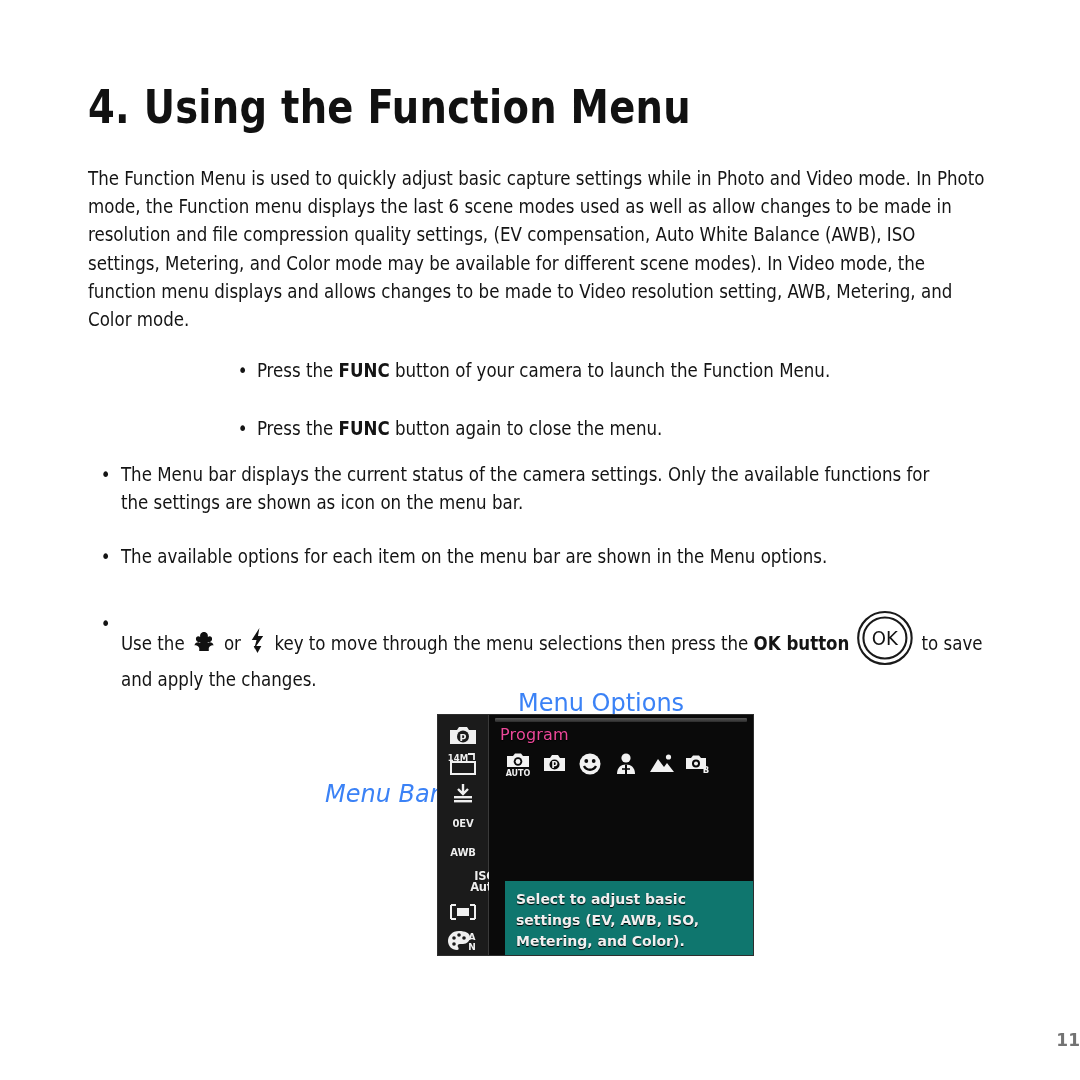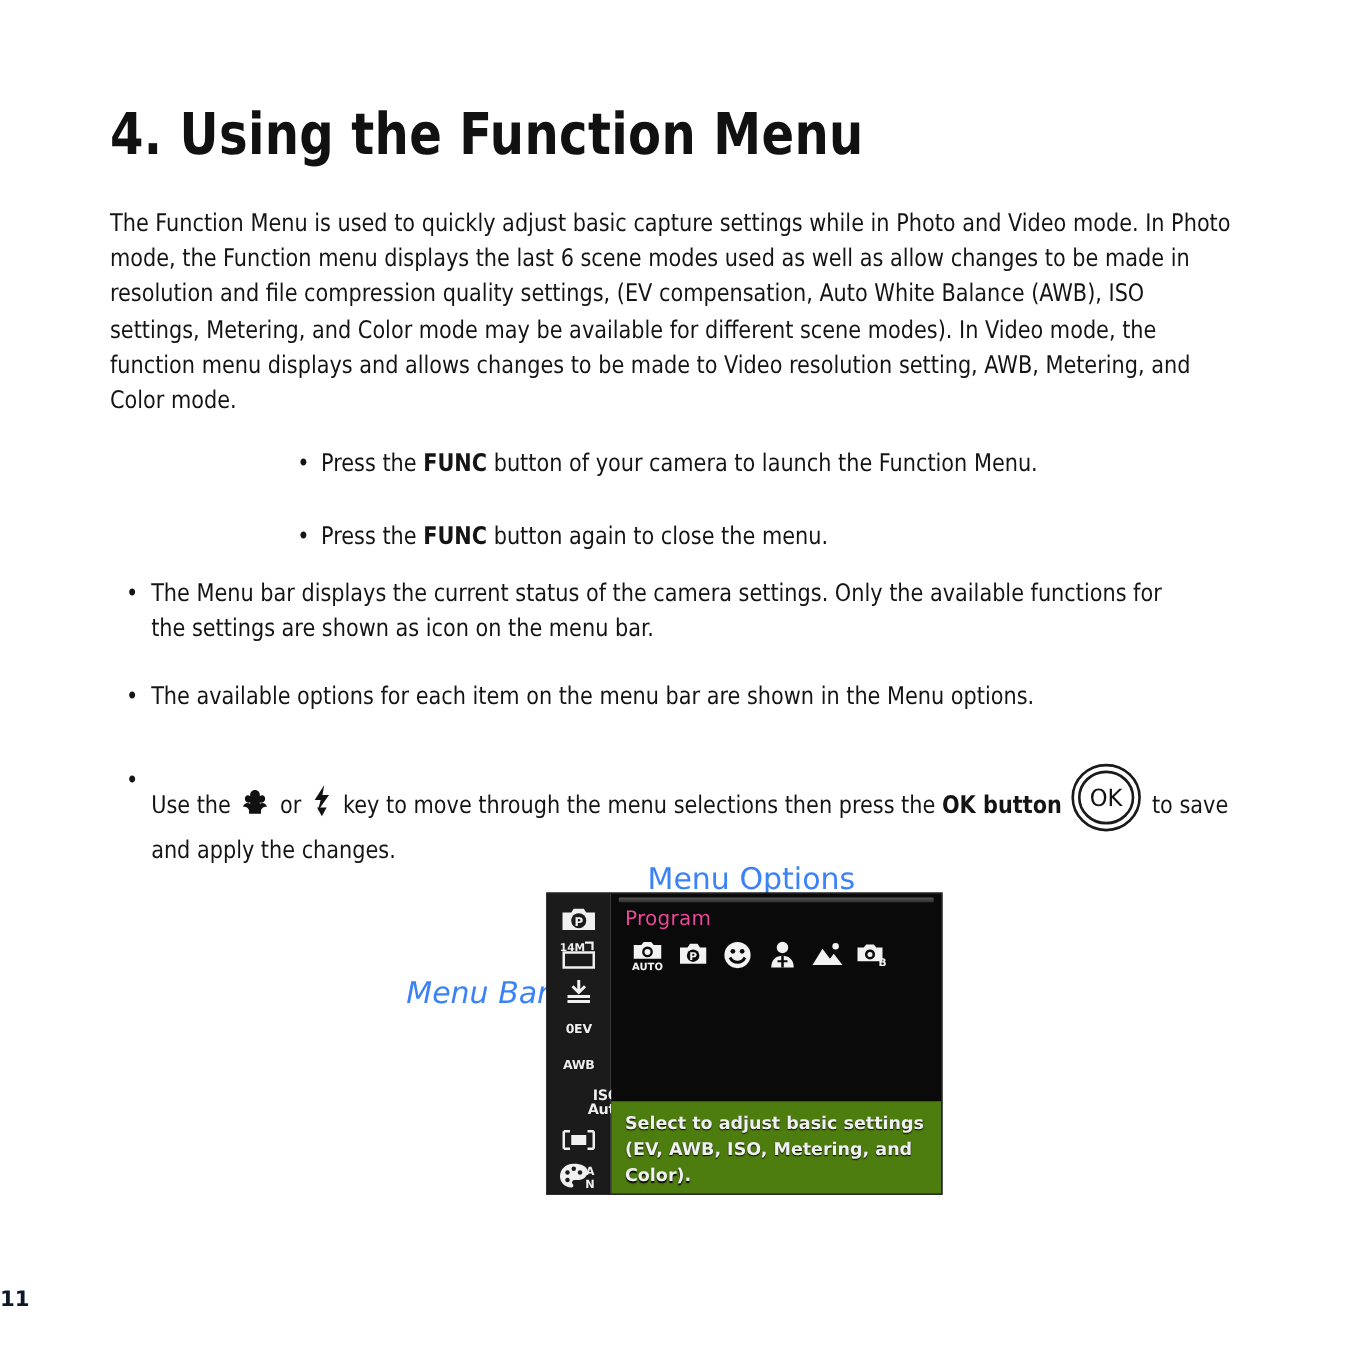--- a/index.html
+++ b/index.html
@@ -252,45 +252,45 @@
   .scene-ico {
     width: 26px;
     height: 26px;
     display: flex;
     align-items: center;
     justify-content: center;
   }
 
   .lcd-desc {
     position: absolute;
-    left: 0;
+    left: 16px;
     right: 0;
     bottom: 0;
     height: 74px;
-    background: #4d7c0f;
+    background: #0f766e;
     padding: 8px 10px 0 11px;
     font-family: "DejaVu Sans", "Liberation Sans", sans-serif;
     font-size: 14px;
     font-weight: bold;
     line-height: 21px;
     color: #f0f0f0;
     text-shadow: 0 1px 1px #000;
   }
 
   
   .page-number {
     position: absolute;
     left: 0;
     right: 0;
     top: 1030px;
-    text-align: left;
+    text-align: right;
     font-family: "DejaVu Sans", "Liberation Sans", sans-serif;
     font-size: 17px;
     font-weight: bold;
-    color: #0f172a;
+    color: #737373;
   }
 </style>
 </head>
 <body>
 
 <div class="page">
 
   <h1 class="title">4. Using the Function Menu</h1>
 
   <p class="body-text intro">The Function Menu is used to quickly adjust basic capture settings while in Photo and Video mode. In Photo mode, the Function menu displays the last 6 scene modes used as well as allow changes to be made in resolution and file compression quality settings, (EV compensation, Auto White Balance (AWB), ISO settings, Metering, and Color mode may be available for different scene modes). In Video mode, the function menu displays and allows changes to be made to Video resolution setting, AWB, Metering, and Color mode.</p>

